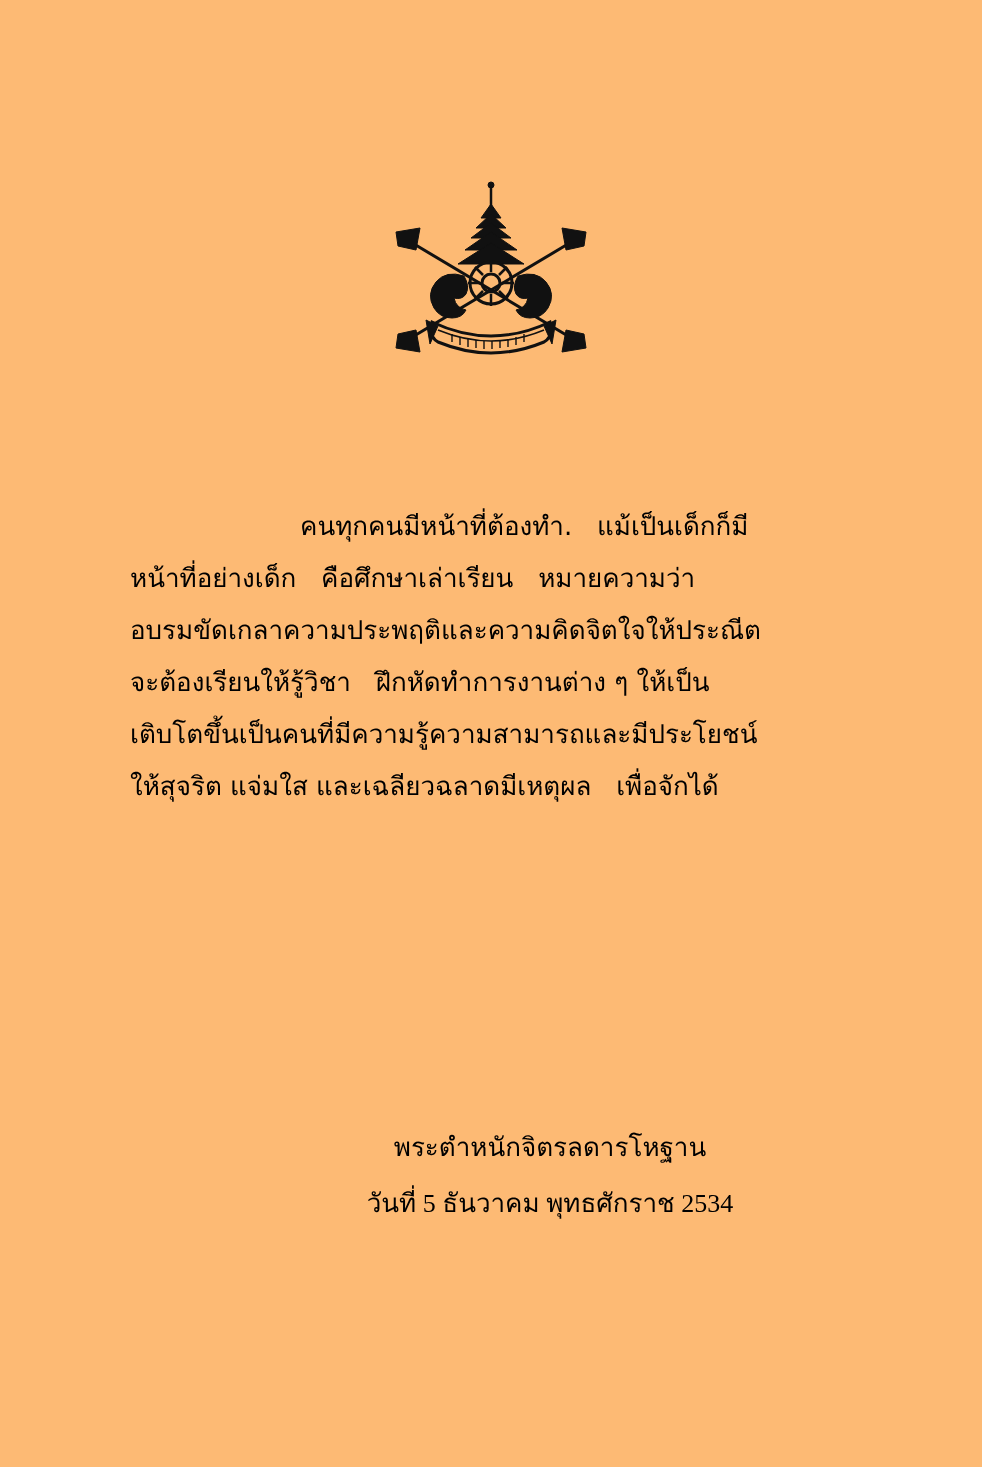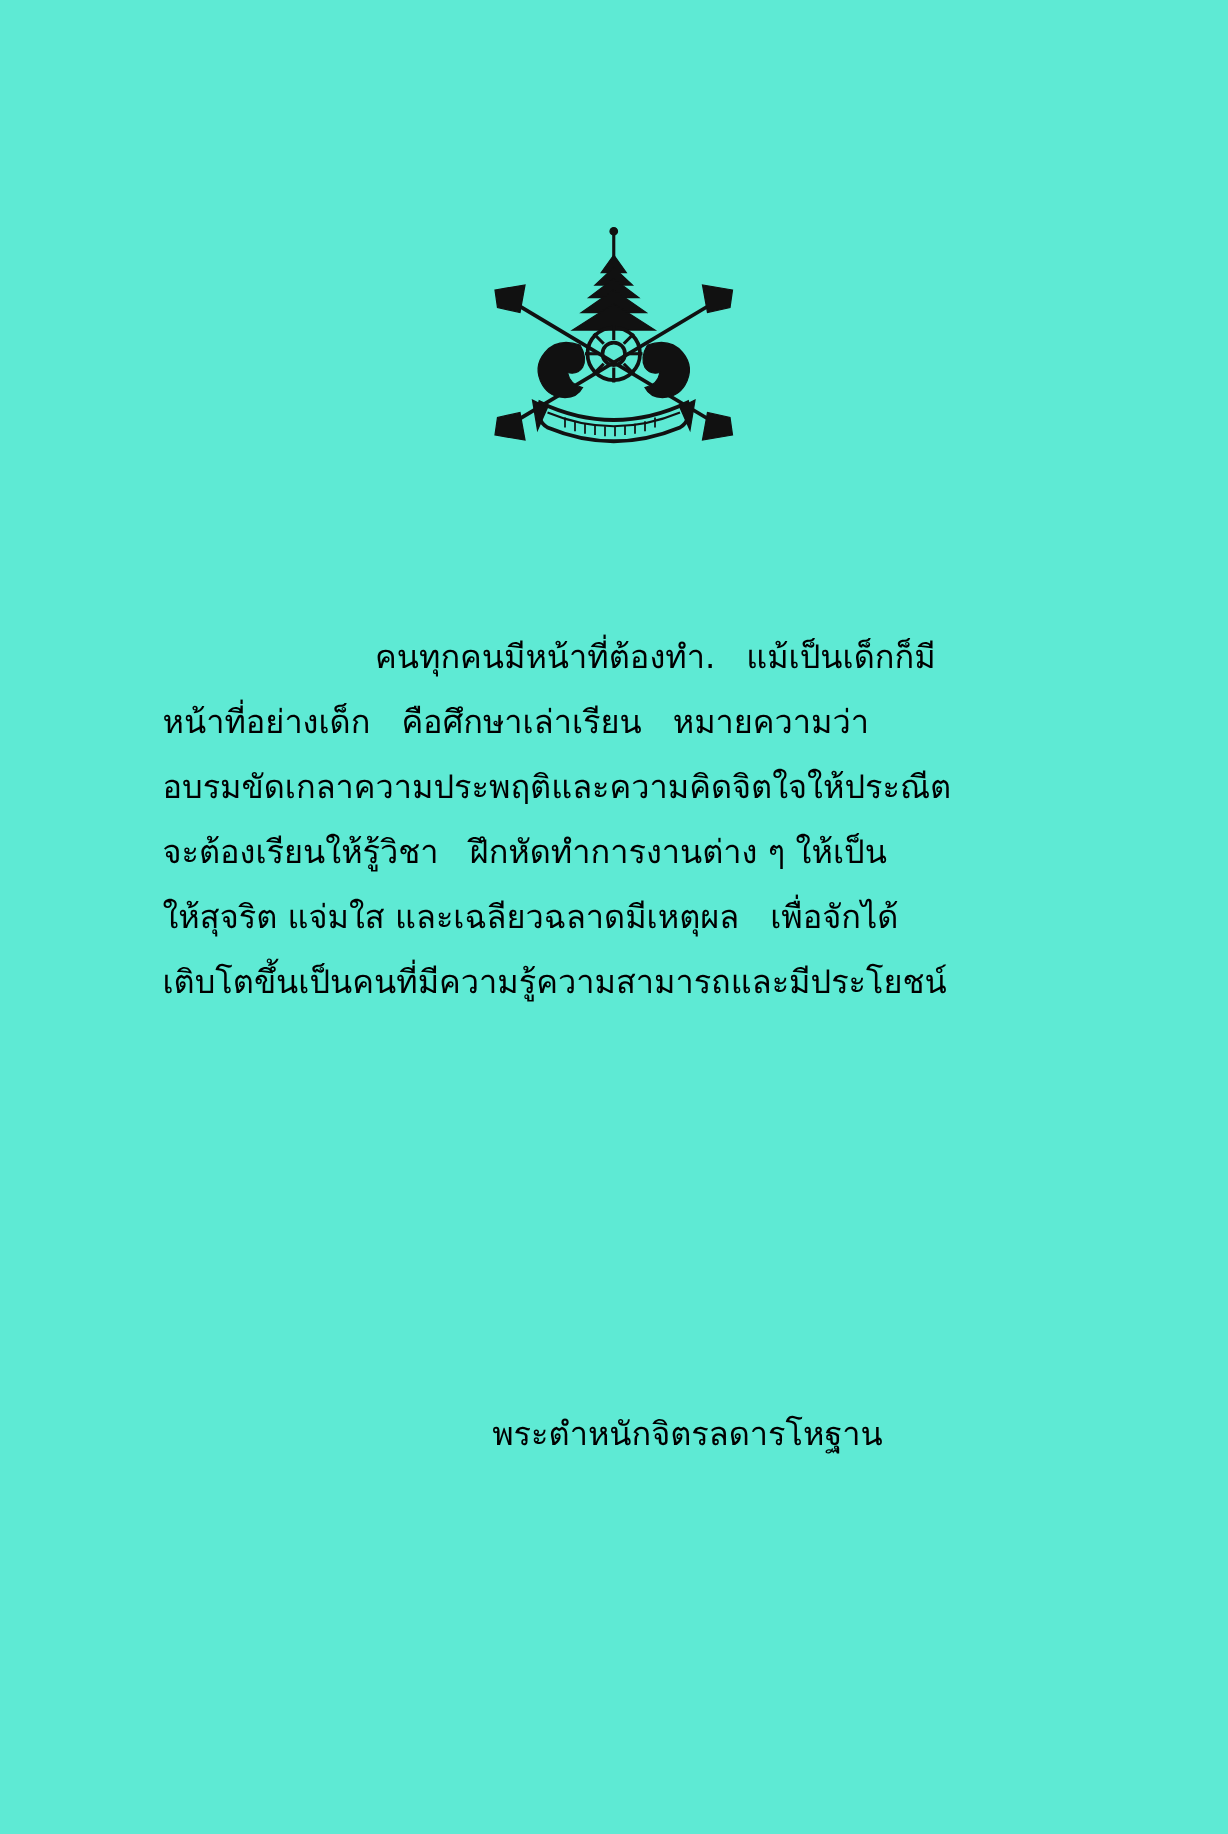--- a/index.html
+++ b/index.html
@@ -12,21 +12,21 @@
     height: 1467px;
     font-family: "DejaVu Sans", sans-serif;
     color: #000000;
     position: relative;
     overflow: hidden;
   }
   .page {
     position: relative;
     width: 982px;
     height: 1467px;
-    background: #5eead4;
+    background: #fdba74;
   }
 
   
   .emblem-wrap {
     position: absolute;
     top: 180px;
     left: 0;
     width: 982px;
     display: flex;
     justify-content: center;
@@ -133,21 +133,22 @@
         <polygon points="170,140 158,146 166,164"></polygon>
       </g>
     </svg>
   </div>
 
   <div class="body-text">
     <span class="line indent">คนทุกคนมีหน้าที่ต้องทำ.   แม้เป็นเด็กก็มี</span>
     <span class="line">หน้าที่อย่างเด็ก   คือศึกษาเล่าเรียน   หมายความว่า</span>
     <span class="line">อบรมขัดเกลาความประพฤติและความคิดจิตใจให้ประณีต</span>
     <span class="line">จะต้องเรียนให้รู้วิชา   ฝึกหัดทำการงานต่าง ๆ ให้เป็น</span>
+    <span class="line">เติบโตขึ้นเป็นคนที่มีความรู้ความสามารถและมีประโยชน์</span>
     <span class="line">ให้สุจริต แจ่มใส และเฉลียวฉลาดมีเหตุผล   เพื่อจักได้</span>
-    <span class="line">เติบโตขึ้นเป็นคนที่มีความรู้ความสามารถและมีประโยชน์</span>
   </div>
 
   <div class="sign-block">
     <span class="sign-line">พระตำหนักจิตรลดารโหฐาน</span>
+    <span class="sign-line">วันที่ 5 ธันวาคม พุทธศักราช 2534</span>
   </div>
 
 </div>
 
 </body></html>

